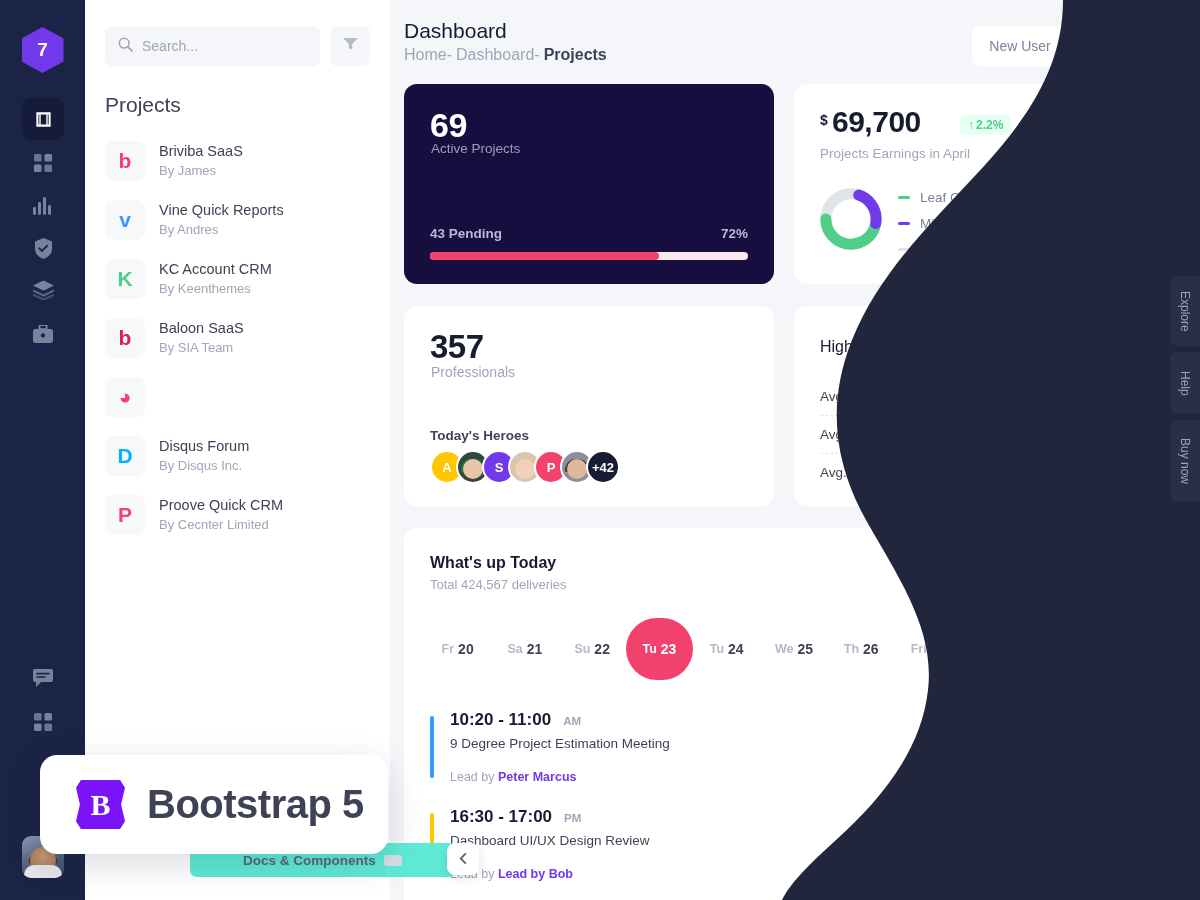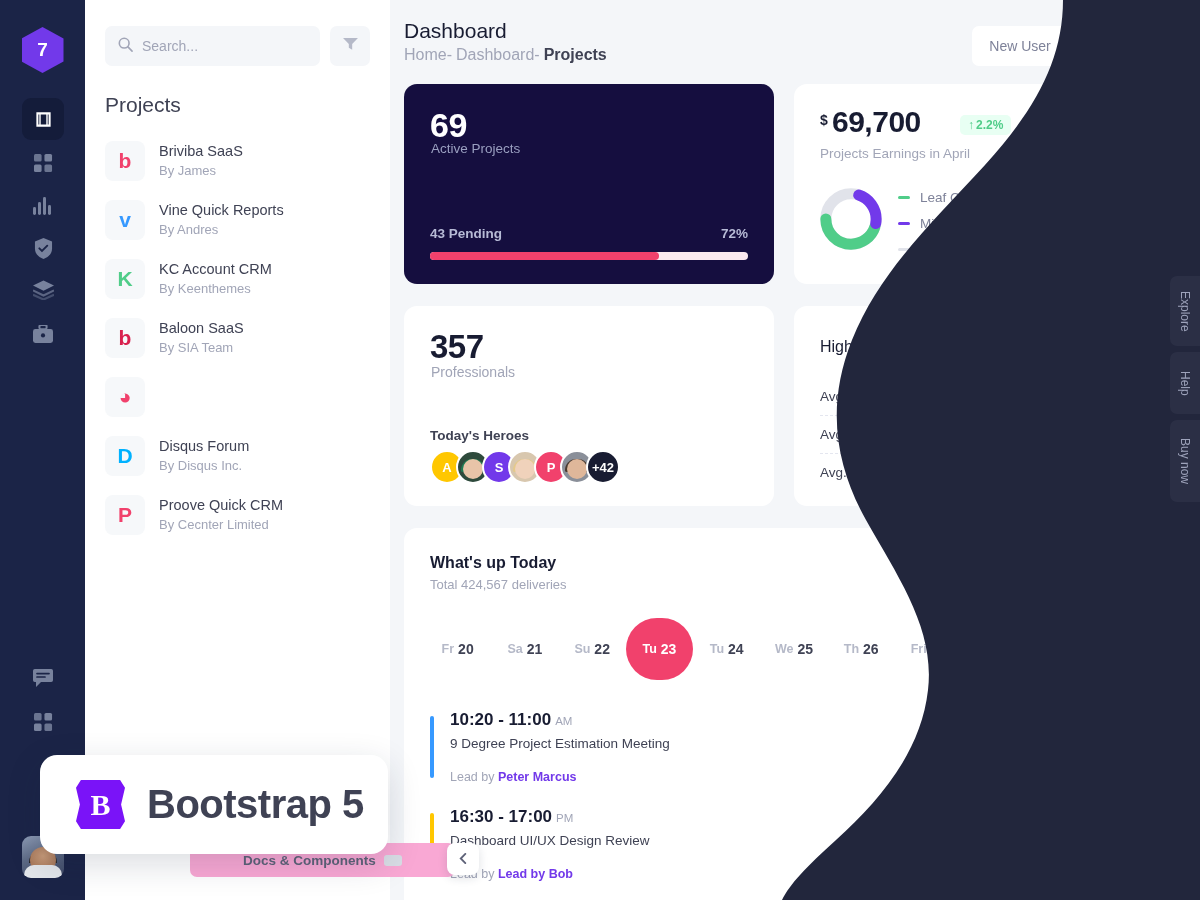--- a/index.html
+++ b/index.html
@@ -72,21 +72,21 @@
   .project-logo {
     width: 40px; height: 40px; border-radius: 8px; background: #f6f8fa;
     display: flex; align-items: center; justify-content: center;
     font-size: 21px; font-weight: bold; flex: none;
   }
   .project-name { font-size: 14.5px; font-weight: normal; color: #3f4254; line-height: 1.35; }
   .project-by   { font-size: 13px; color: #a1a5b7; line-height: 1.35; }
 
   #docs-bar {
     position: absolute; left: 105px; top: 843px; width: 265px; height: 34px;
-    background: #f9a8d4; border-radius: 7px;
+    background: #5eead4; border-radius: 7px;
     display: flex; align-items: center; justify-content: center; gap: 8px;
     font-size: 13.5px; color: #5e6278; font-weight: bold;
   }
   #docs-chip {
     width: 18px; height: 11px; border-radius: 3px; background: #d9dde5;
   }
   #panel-collapse {
     position: absolute; left: 362px; top: 843px; width: 32px; height: 32px;
     background: #ffffff; border-radius: 8px; box-shadow: 0 3px 10px rgba(30,40,70,.14);
     display: flex; align-items: center; justify-content: center; color: #5e6278;
@@ -193,21 +193,21 @@
   .day-cell.active { background: #f1416c; }
   .day-dow { font-size: 12.5px; font-weight: bold; color: #b5b9c8; }
   .day-num { font-size: 14px; font-weight: bold; color: #3f4254; }
   .day-cell.active .day-dow, .day-cell.active .day-num { color: #ffffff; }
 
   #events { position: absolute; left: 26px; top: 170px; right: 26px; }
   .event-row { display: flex; align-items: center; height: 97px; position: relative; }
   .event-bar { width: 4px; height: 62px; border-radius: 3px; flex: none; }
   .event-body { margin-left: 16px; }
   .event-time { font-size: 17px; font-weight: bold; color: #181c32; }
-  .event-ampm { font-size: 11.5px; font-weight: normal; color: #a1a5b7; margin-left: 4px; }
+  .event-ampm { font-size: 11.5px; font-weight: bold; color: #a1a5b7; margin-left: 12px; }
   .event-name { font-size: 13.5px; color: #3f4254; margin-top: 6px; }
   .event-lead { font-size: 12.5px; color: #a1a5b7; margin-top: 19px; }
   .event-lead b { color: #7239ea; }
   .event-view {
     position: absolute; right: 0; width: 56px; height: 31px;
     background: #f4f6f9; border-radius: 7px; color: #7e8299; font-size: 12.5px;
     display: flex; align-items: center; justify-content: center;
   }
 
   

